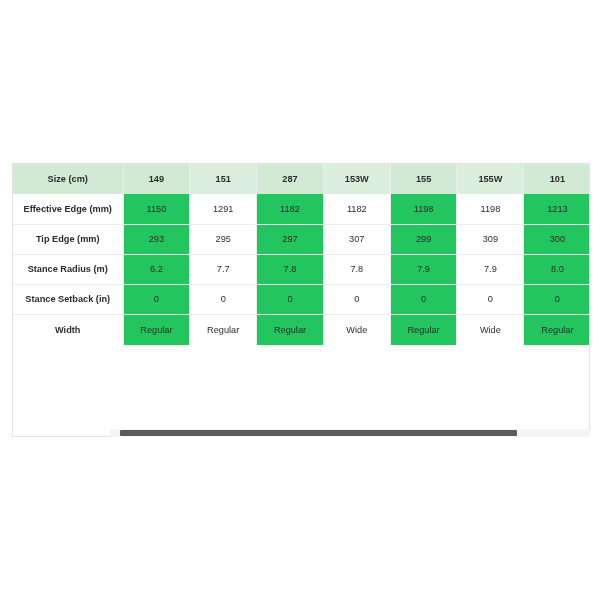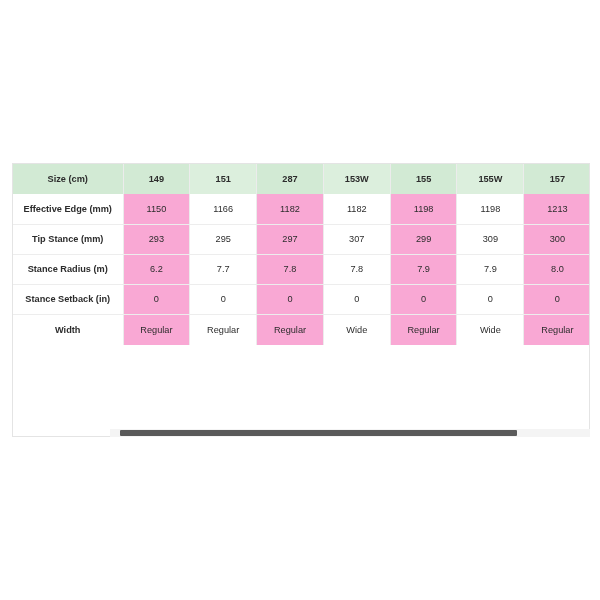--- a/index.html
+++ b/index.html
@@ -88,21 +88,21 @@
     background: #d2ead4;
   }
   thead th.hdr-odd {
     background: #d2ead4;
   }
   thead th.hdr-even {
     background: #dcefdd;
   }
 
   
-  tbody td.col-odd  { background: #f9a8d4; }
+  tbody td.col-odd  { background: #22c55e; }
   tbody td.col-even { background: #ffffff; }
 
   
   #hscroll-track {
     position: absolute;
     left: 110px;
     top: 429px;
     width: 480px;
     height: 8px;
     background: #f4f4f4;
@@ -134,36 +134,36 @@
     </colgroup>
     <thead>
       <tr>
           <th class="corner-label">Size (cm)</th>
           <th class="hdr-odd">149</th>
           <th class="hdr-even">151</th>
           <th class="hdr-odd">287</th>
           <th class="hdr-even">153W</th>
           <th class="hdr-odd">155</th>
           <th class="hdr-even">155W</th>
-          <th class="hdr-odd">157</th>
+          <th class="hdr-odd">101</th>
         </tr>
     </thead>
     <tbody>
         <tr>
           <td class="row-label">Effective Edge (mm)</td>
           <td class="col-odd">1150</td>
-          <td class="col-even">1166</td>
+          <td class="col-even">1291</td>
           <td class="col-odd">1182</td>
           <td class="col-even">1182</td>
           <td class="col-odd">1198</td>
           <td class="col-even">1198</td>
           <td class="col-odd">1213</td>
         </tr>
         <tr>
-          <td class="row-label">Tip Stance (mm)</td>
+          <td class="row-label">Tip Edge (mm)</td>
           <td class="col-odd">293</td>
           <td class="col-even">295</td>
           <td class="col-odd">297</td>
           <td class="col-even">307</td>
           <td class="col-odd">299</td>
           <td class="col-even">309</td>
           <td class="col-odd">300</td>
         </tr>
         <tr>
           <td class="row-label">Stance Radius (m)</td>

